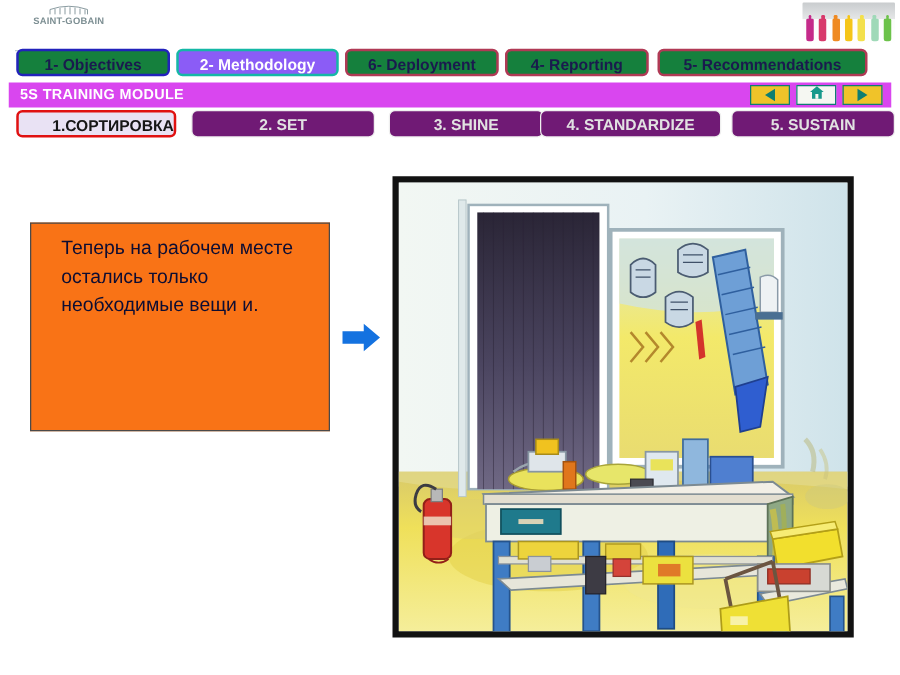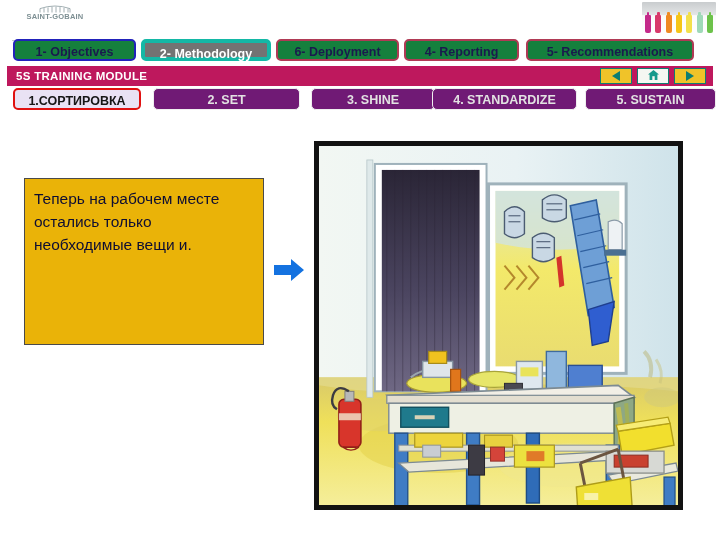--- a/index.html
+++ b/index.html
@@ -104,33 +104,33 @@
     text-align: center;
     font-size: 12.5px;
     font-weight: bold;
     white-space: nowrap;
     background: #15803d;
     color: #1a1a4e;
   }
   .tab.t-blue  { border: 2px solid #2222bb; }
   .tab.t-red   { border: 2px solid #b03a55; }
   .tab.active  {
-    background: #737373;
+    background: #8b5cf6;
     color: #ffffff;
-    border: 4px solid #14b8a6;
+    border: 2px solid #14b8a6;
   }
 
   
   .module-bar {
     position: absolute;
     left: 7px;
     top: 66px;
     width: 706px;
     height: 20px;
-    background: #be185d;
+    background: #d946ef;
   }
   .module-title {
     position: absolute;
     left: 9px;
     top: 0;
     line-height: 20px;
     font-size: 11.5px;
     font-weight: bold;
     color: #ffffff;
     letter-spacing: 0.3px;
@@ -187,33 +187,34 @@
     font-weight: bold;
     white-space: nowrap;
     background: #701a75;
     color: #e2e2e2;
     border: 1px solid #efefef;
   }
   .subtab.active {
     background: #e9e2f4;
     color: #161616;
     border: 2px solid #e01111;
+    text-align: right;
   }
 
   
   .caption-box {
     position: absolute;
     left: 24px;
     top: 178px;
     width: 240px;
     height: 167px;
     box-sizing: border-box;
-    background: #eab308;
+    background: #f97316;
     border: 1px solid #4a4a4a;
-    padding: 8px 9px;
+    padding: 8px 24px;
   }
   .caption-text {
     font-size: 15.5px;
     line-height: 23px;
     color: #0d0d33;
     font-family: "Liberation Sans", sans-serif;
   }
 
   
   .blue-arrow {

